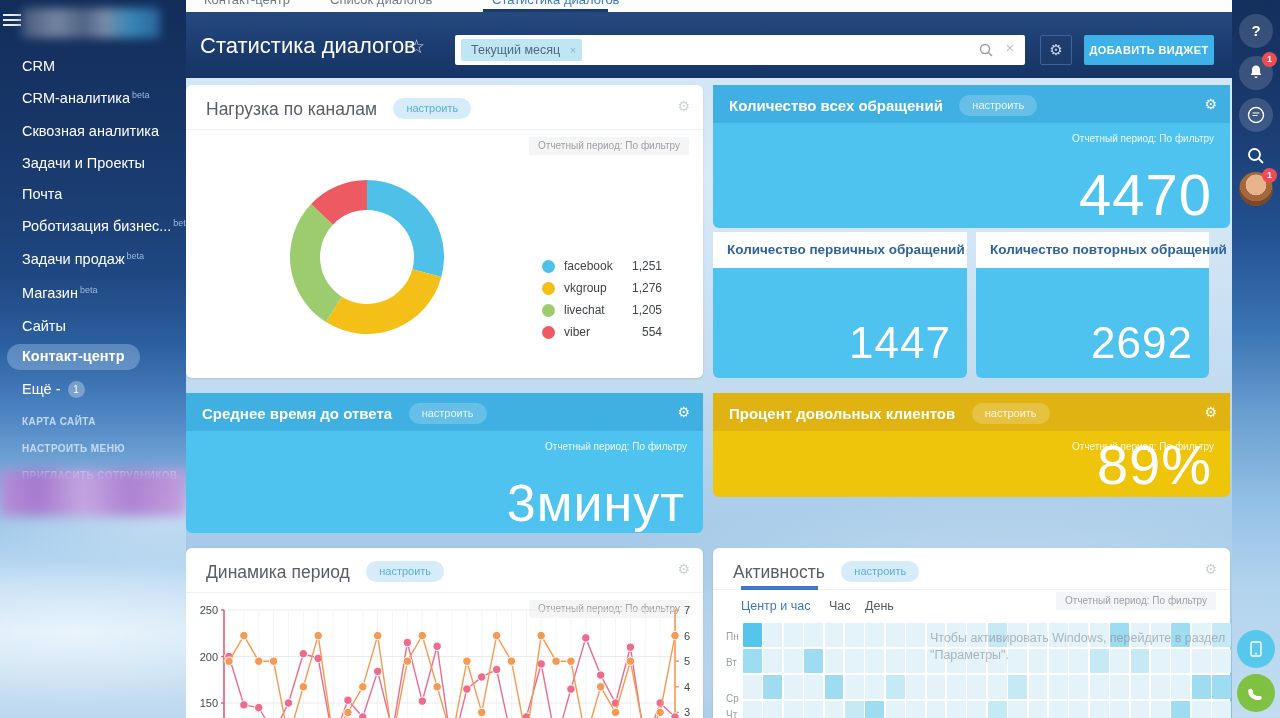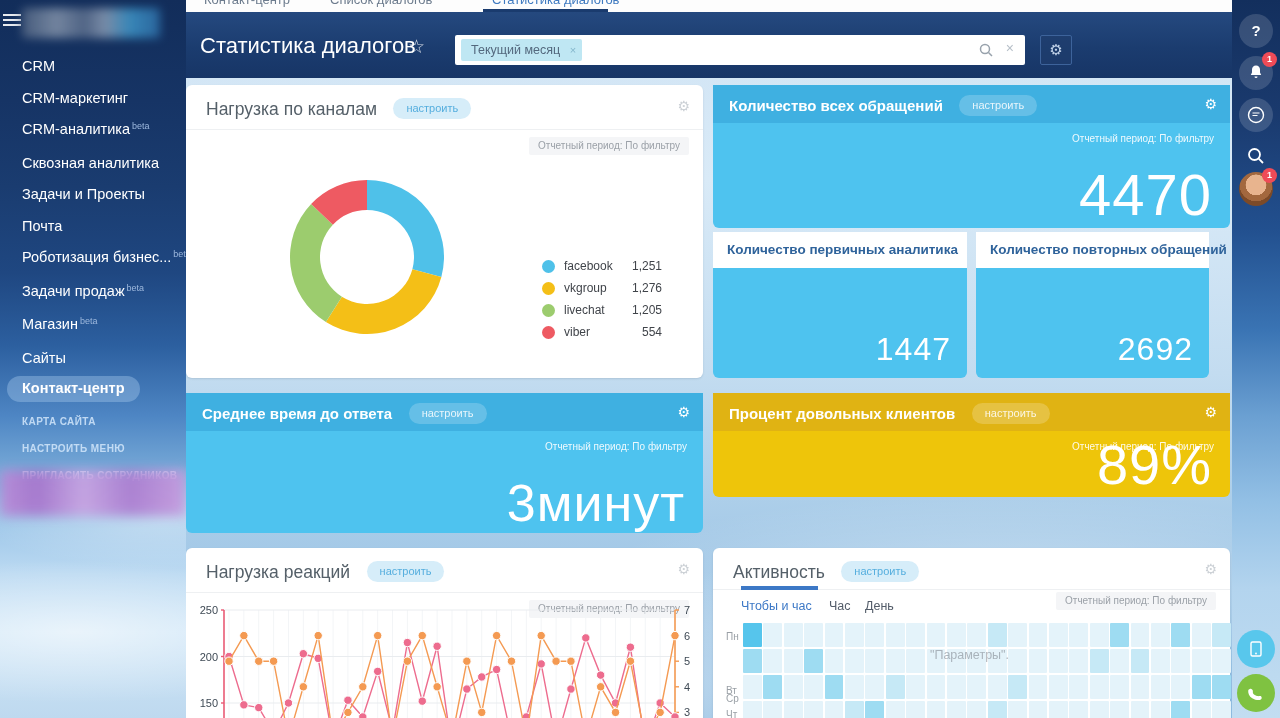--- a/index.html
+++ b/index.html
@@ -80,21 +80,21 @@
   .card.colored .gear { color:#fff; top:11px; }
   .report-plain { position:absolute; right:16px; top:48px; color:rgba(255,255,255,.9); font-size:10px; }
   .big-num { position:absolute; right:18px; bottom:4px; color:#fff; font-weight:100; letter-spacing:1px; line-height:1; }
 
   #card-total { left:527px; top:85px; width:517px; height:143px; }
   #card-total .w-head { background:#3fb0e1; } #card-total { background:#4ec3ef; }
   #card-primary { left:527px; top:232px; width:254px; height:146px; background:#4ec3ef; }
   #card-repeat  { left:790px; top:232px; width:233px; height:146px; background:#4ec3ef; }
   .mini-head { height:36px; background:#fff; color:#2f639b; font-size:13.5px; font-weight:bold;
     line-height:36px; padding-left:14px; white-space:nowrap; }
-  .mini-num { position:absolute; right:16px; bottom:10px; color:#fff; font-size:32px; font-weight:100; letter-spacing:1px;margin-left:32px; }
+  .mini-num { position:absolute; right:16px; bottom:10px; color:#fff; font-size:44px; font-weight:100; letter-spacing:1px;margin-left:32px; }
   #card-avgtime { left:0; top:393px; width:517px; height:140px; background:#4ec3ef; }
   #card-avgtime .w-head { background:#3fb0e1; }
   #card-satisfied { left:527px; top:393px; width:517px; height:104px; background:#eec50a; }
   #card-satisfied .w-head { background:#e0b313; }
 
   #card-channels { left:0; top:85px; width:517px; height:293px; }
   #donut-wrap { position:absolute; left:96px; top:87px; width:170px; height:170px; }
   #legend { position:absolute; left:356px; top:128px; width:120px;margin-top:44px; }
   .legend-row { position:relative; height:22px; }
   .legend-dot { position:absolute; left:0; top:3px; width:13px; height:13px; border-radius:50%; }
@@ -140,30 +140,30 @@
 
 <div id="sidebar">
   <div id="hamburger">
       <i></i>
       <i></i>
       <i></i>
     </div>
   <div id="logo-blur"></div>
   <div class="menu">
     <div class="menu-item"><span>CRM</span></div>
-    <div class="menu-item"><span>CRM-маркетинг</span></div>
     <div class="menu-item"><span>CRM-аналитика</span><span class="beta">beta</span></div>
     <div class="menu-item"><span>Сквозная аналитика</span></div>
     <div class="menu-item"><span>Задачи и Проекты</span></div>
     <div class="menu-item"><span>Почта</span></div>
     <div class="menu-item"><span>Роботизация бизнес...</span><span class="beta">beta</span></div>
     <div class="menu-item"><span>Задачи продаж</span><span class="beta">beta</span></div>
     <div class="menu-item"><span>Магазин</span><span class="beta">beta</span></div>
     <div class="menu-item"><span>Сайты</span></div>
     <div class="menu-item active-item"><span class="pill">Контакт-центр</span></div>
+    <div class="menu-item"><span>Ещё</span> -<span class="menu-badge">1</span></div>
   </div>
   <div class="menu-footer">
     <div class="footer-link">КАРТА САЙТА</div>
     <div class="footer-link">НАСТРОИТЬ МЕНЮ</div>
     <div class="footer-link">ПРИГЛАСИТЬ СОТРУДНИКОВ</div>
   </div>
   <div id="banner-blur"></div>
 </div>
 
 <div id="main">
@@ -183,20 +183,21 @@
         <span>Текущий месяц</span>
         <span class="tag-x">×</span>
       </div>
       <svg id="filter-search-icon" width="14" height="14" viewBox="0 0 14 14">
           <circle cx="6" cy="6" r="4.5" fill="none" stroke="#98a2ac" stroke-width="1.5"></circle>
           <line x1="9.5" y1="9.5" x2="13" y2="13" stroke="#98a2ac" stroke-width="1.5"></line>
         </svg>
       <span id="filter-clear">×</span>
     </div>
     <div id="gear-btn">⚙</div>
+    <div id="add-widget-btn">ДОБАВИТЬ ВИДЖЕТ</div>
   </div>
 
   <div class="card white" id="card-channels">
     <div class="w-head">
       <span class="w-title">Нагрузка по каналам</span>
       <span class="cfg-pill">настроить</span>
       <span class="gear">⚙</span>
     </div>
     <div class="report-box">Отчетный период: По фильтру</div>
     <div id="donut-wrap"><svg id="donut-svg" width="170" height="170" viewBox="0 0 170 170">
@@ -233,21 +234,21 @@
     <div class="w-head">
       <span class="w-title">Количество всех обращений</span>
       <span class="cfg-pill">настроить</span>
       <span class="gear">⚙</span>
     </div>
     <div class="report-plain">Отчетный период: По фильтру</div>
     <div class="big-num" style="font-size:58px">4470</div>
   </div>
 
   <div class="card" id="card-primary">
-    <div class="mini-head">Количество первичных аналитика</div>
+    <div class="mini-head">Количество первичных обращений</div>
     <div class="mini-num">1447</div>
   </div>
   <div class="card" id="card-repeat">
     <div class="mini-head">Количество повторных обращений</div>
     <div class="mini-num">2692</div>
   </div>
 
   <div class="card colored" id="card-avgtime">
     <div class="w-head">
       <span class="w-title">Среднее время до ответа</span>
@@ -263,21 +264,21 @@
       <span class="w-title">Процент довольных клиентов</span>
       <span class="cfg-pill">настроить</span>
       <span class="gear">⚙</span>
     </div>
     <div class="report-plain">Отчетный период: По фильтру</div>
     <div class="big-num" style="font-size:56px">89%</div>
   </div>
 
   <div class="card white" id="card-dynamics">
     <div class="w-head">
-      <span class="w-title">Нагрузка реакций</span>
+      <span class="w-title">Динамика период</span>
       <span class="cfg-pill">настроить</span>
       <span class="gear">⚙</span>
     </div>
     <div class="report-box">Отчетный период: По фильтру</div>
     <svg id="line-svg" width="517" height="195" viewBox="0 0 517 195">
         <line x1="43" y1="7" x2="43" y2="195" stroke="#f3f5f7" stroke-width="1"></line>
         <line x1="57.86666666666667" y1="7" x2="57.86666666666667" y2="195" stroke="#f3f5f7" stroke-width="1"></line>
         <line x1="72.73333333333333" y1="7" x2="72.73333333333333" y2="195" stroke="#f3f5f7" stroke-width="1"></line>
         <line x1="87.6" y1="7" x2="87.6" y2="195" stroke="#f3f5f7" stroke-width="1"></line>
         <line x1="102.46666666666667" y1="7" x2="102.46666666666667" y2="195" stroke="#f3f5f7" stroke-width="1"></line>
@@ -398,21 +399,21 @@
   <div class="card white" id="card-activity">
     <div class="w-head" style="border-bottom:none">
       <span class="w-title">Активность</span>
       <span class="cfg-pill">настроить</span>
       <span class="gear">⚙</span>
     </div>
     <div class="report-box">Отчетный период: По фильтру</div>
     <div id="act-tabs">
       <div id="act-divider"></div>
       <div id="act-indicator"></div>
-      <span class="act-tab active" style="left:28px">Чтобы и час</span>
+      <span class="act-tab active" style="left:28px">Центр и час</span>
       <span class="act-tab" style="left:116px">Час</span>
       <span class="act-tab" style="left:152px">День</span>
     </div>
     <div id="heatmap">
         <div class="hm-label" style="left: 13px; top: 8px;">Пн</div>
         <div class="hm-cell" style="left: 30px; top: 0px; background: rgb(86, 197, 236);"></div>
         <div class="hm-cell" style="left: 50.4px; top: 0px; background: rgb(228, 243, 250);"></div>
         <div class="hm-cell" style="left: 70.8px; top: 0px; background: rgb(228, 243, 250);"></div>
         <div class="hm-cell" style="left: 91.2px; top: 0px; background: rgb(228, 243, 250);"></div>
         <div class="hm-cell" style="left: 111.6px; top: 0px; background: rgb(228, 243, 250);"></div>
@@ -428,21 +429,21 @@
         <div class="hm-cell" style="left: 315.6px; top: 0px; background: rgb(228, 243, 250);"></div>
         <div class="hm-cell" style="left: 336px; top: 0px; background: rgb(228, 243, 250);"></div>
         <div class="hm-cell" style="left: 356.4px; top: 0px; background: rgb(228, 243, 250);"></div>
         <div class="hm-cell" style="left: 376.8px; top: 0px; background: rgb(228, 243, 250);"></div>
         <div class="hm-cell" style="left: 397.2px; top: 0px; background: rgb(158, 220, 242);"></div>
         <div class="hm-cell" style="left: 417.6px; top: 0px; background: rgb(228, 243, 250);"></div>
         <div class="hm-cell" style="left: 438px; top: 0px; background: rgb(228, 243, 250);"></div>
         <div class="hm-cell" style="left: 458.4px; top: 0px; background: rgb(158, 220, 242);"></div>
         <div class="hm-cell" style="left: 478.8px; top: 0px; background: rgb(228, 243, 250);"></div>
         <div class="hm-cell" style="left: 499.2px; top: 0px; background: rgb(198, 233, 246);"></div>
-        <div class="hm-label" style="left: 13px; top: 34px; margin-top: 28px;">Вт</div>
+        <div class="hm-label" style="left: 13px; top: 34px;">Вт</div>
         <div class="hm-cell" style="left: 30px; top: 26px; background: rgb(158, 220, 242);"></div>
         <div class="hm-cell" style="left: 50.4px; top: 26px; background: rgb(228, 243, 250);"></div>
         <div class="hm-cell" style="left: 70.8px; top: 26px; background: rgb(228, 243, 250);"></div>
         <div class="hm-cell" style="left: 91.2px; top: 26px; background: rgb(158, 220, 242);"></div>
         <div class="hm-cell" style="left: 111.6px; top: 26px; background: rgb(228, 243, 250);"></div>
         <div class="hm-cell" style="left: 132px; top: 26px; background: rgb(228, 243, 250);"></div>
         <div class="hm-cell" style="left: 152.4px; top: 26px; background: rgb(228, 243, 250);"></div>
         <div class="hm-cell" style="left: 172.8px; top: 26px; background: rgb(228, 243, 250);"></div>
         <div class="hm-cell" style="left: 193.2px; top: 26px; background: rgb(228, 243, 250);"></div>
         <div class="hm-cell" style="left: 213.6px; top: 26px; background: rgb(228, 243, 250);"></div>
@@ -507,21 +508,21 @@
         <div class="hm-cell" style="left: 397.2px; top: 78px; background: rgb(228, 243, 250);"></div>
         <div class="hm-cell" style="left: 417.6px; top: 78px; background: rgb(228, 243, 250);"></div>
         <div class="hm-cell" style="left: 438px; top: 78px; background: rgb(228, 243, 250);"></div>
         <div class="hm-cell" style="left: 458.4px; top: 78px; background: rgb(158, 220, 242);"></div>
         <div class="hm-cell" style="left: 478.8px; top: 78px; background: rgb(228, 243, 250);"></div>
         <div class="hm-cell" style="left: 499.2px; top: 78px; background: rgb(228, 243, 250);"></div>
       </div>
   </div>
 
   <div id="watermark">
-    <div id="wm2"><br><span>"Параметры".</span></div>
+    <div id="wm2"><span>Чтобы активировать Windows, перейдите в раздел</span><br><span>"Параметры".</span></div>
   </div>
 </div>
 
 <div id="rail">
   <div class="rail-circle" id="rail-help">?</div>
   <div class="rail-circle" id="rail-bell">
     <svg width="16" height="16" viewBox="0 0 16 16">
         <path d="M8 1.5c-2.5 0-4 1.8-4 4v3L2.8 11h10.4L12 8.5v-3c0-2.2-1.5-4-4-4z" fill="#fff"></path>
         <path d="M6.5 12.5a1.5 1.5 0 0 0 3 0z" fill="#fff"></path>
       </svg>

